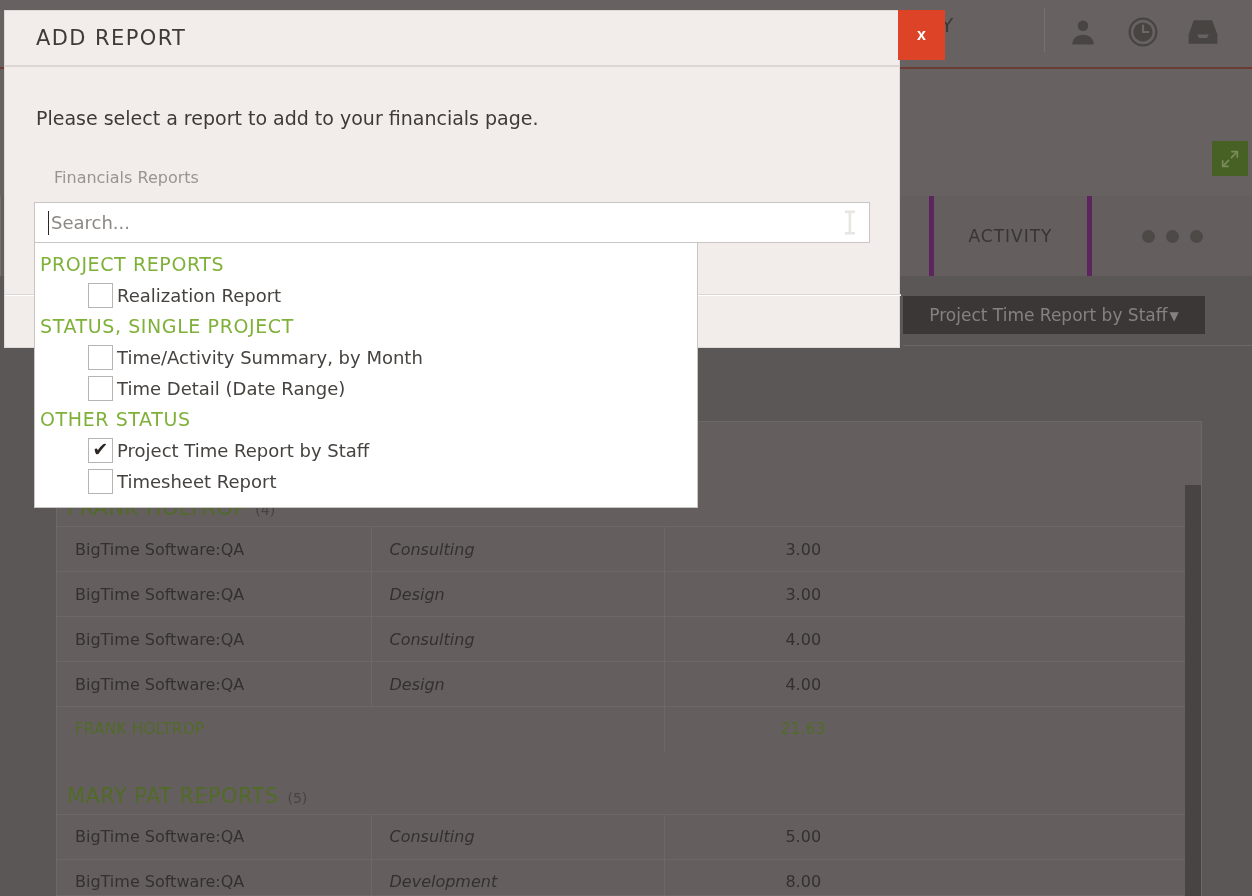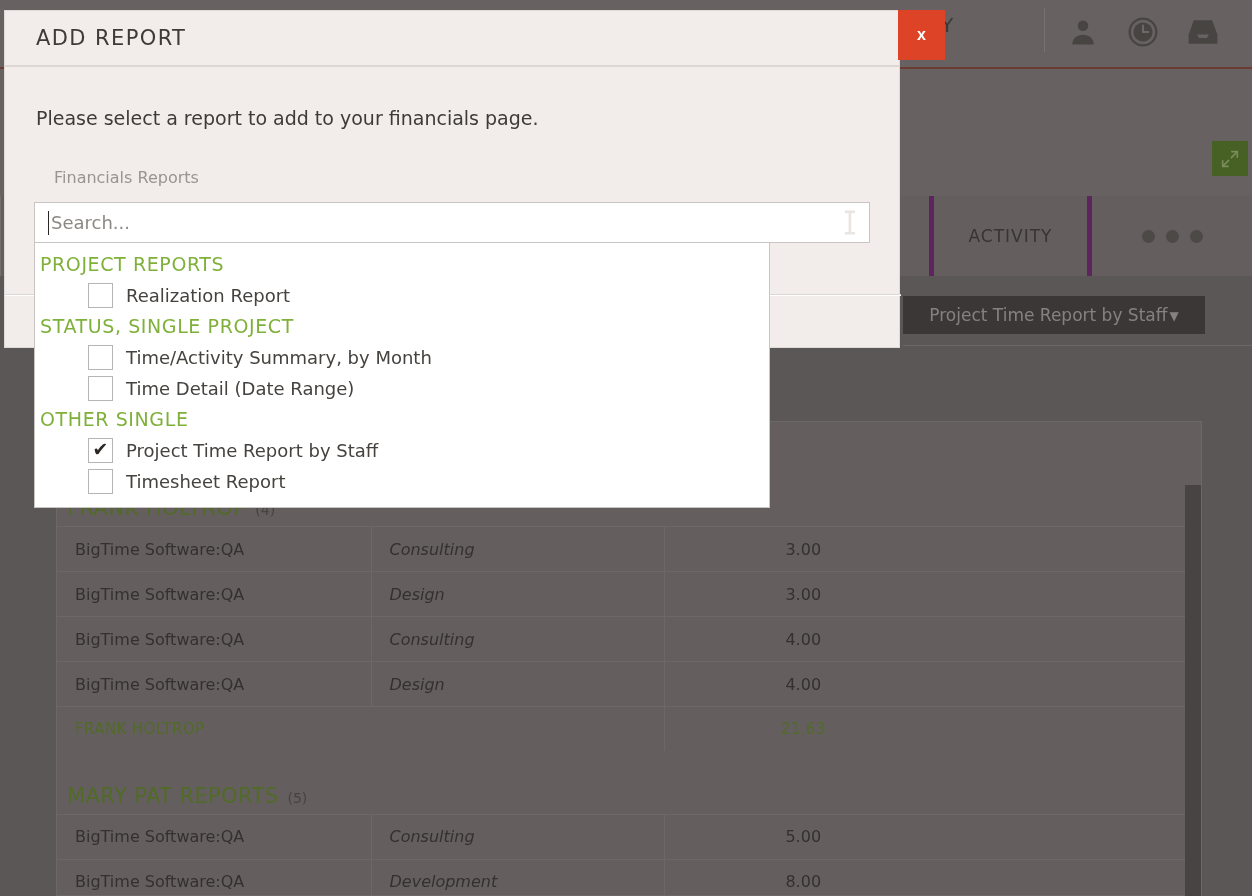--- a/index.html
+++ b/index.html
@@ -338,36 +338,36 @@
   .ibeam-cursor {
     position: absolute;
     left: 809px;
     top: 8px;
     width: 14px;
     height: 25px;
     z-index: 45;
   }
 
   .dropdown {
-    width: 736px;
+    width: 664px;
     background: #ffffff;
     border: 1px solid #c9c5c3;
     border-top: none;
     padding: 6px 0 10px 0;
   }
   .dd-group-label {
     color: #7fb13a;
     font-size: 19px;
     letter-spacing: 0.6px;
     padding: 4px 0 5px 5px;
   }
   .dd-item {
     display: flex;
     align-items: center;
-    gap: 13px;
+    gap: 4px;
     padding: 3px 0 3px 5px;
     cursor: pointer;
   }
   .dd-checkbox {
     width: 25px;
     height: 25px;
     border: 1px solid #b8b4b1;
     background: #ffffff;
     margin-left: 48px;
     display: flex;
@@ -564,21 +564,21 @@
       <div class="dd-group-label">STATUS, SINGLE PROJECT</div>
       <div class="dd-item">
         <span class="dd-checkbox"></span>
         <span class="dd-item-label">Time/Activity Summary, by Month</span>
       </div>
       <div class="dd-item">
         <span class="dd-checkbox"></span>
         <span class="dd-item-label">Time Detail (Date Range)</span>
       </div>
 
-      <div class="dd-group-label">OTHER SINGLE</div>
+      <div class="dd-group-label">OTHER STATUS</div>
       <div class="dd-item">
         <span class="dd-checkbox">
           <span class="tick">✔</span>
         </span>
         <span class="dd-item-label">Project Time Report by Staff</span>
       </div>
       <div class="dd-item">
         <span class="dd-checkbox"></span>
         <span class="dd-item-label">Timesheet Report</span>
       </div>

